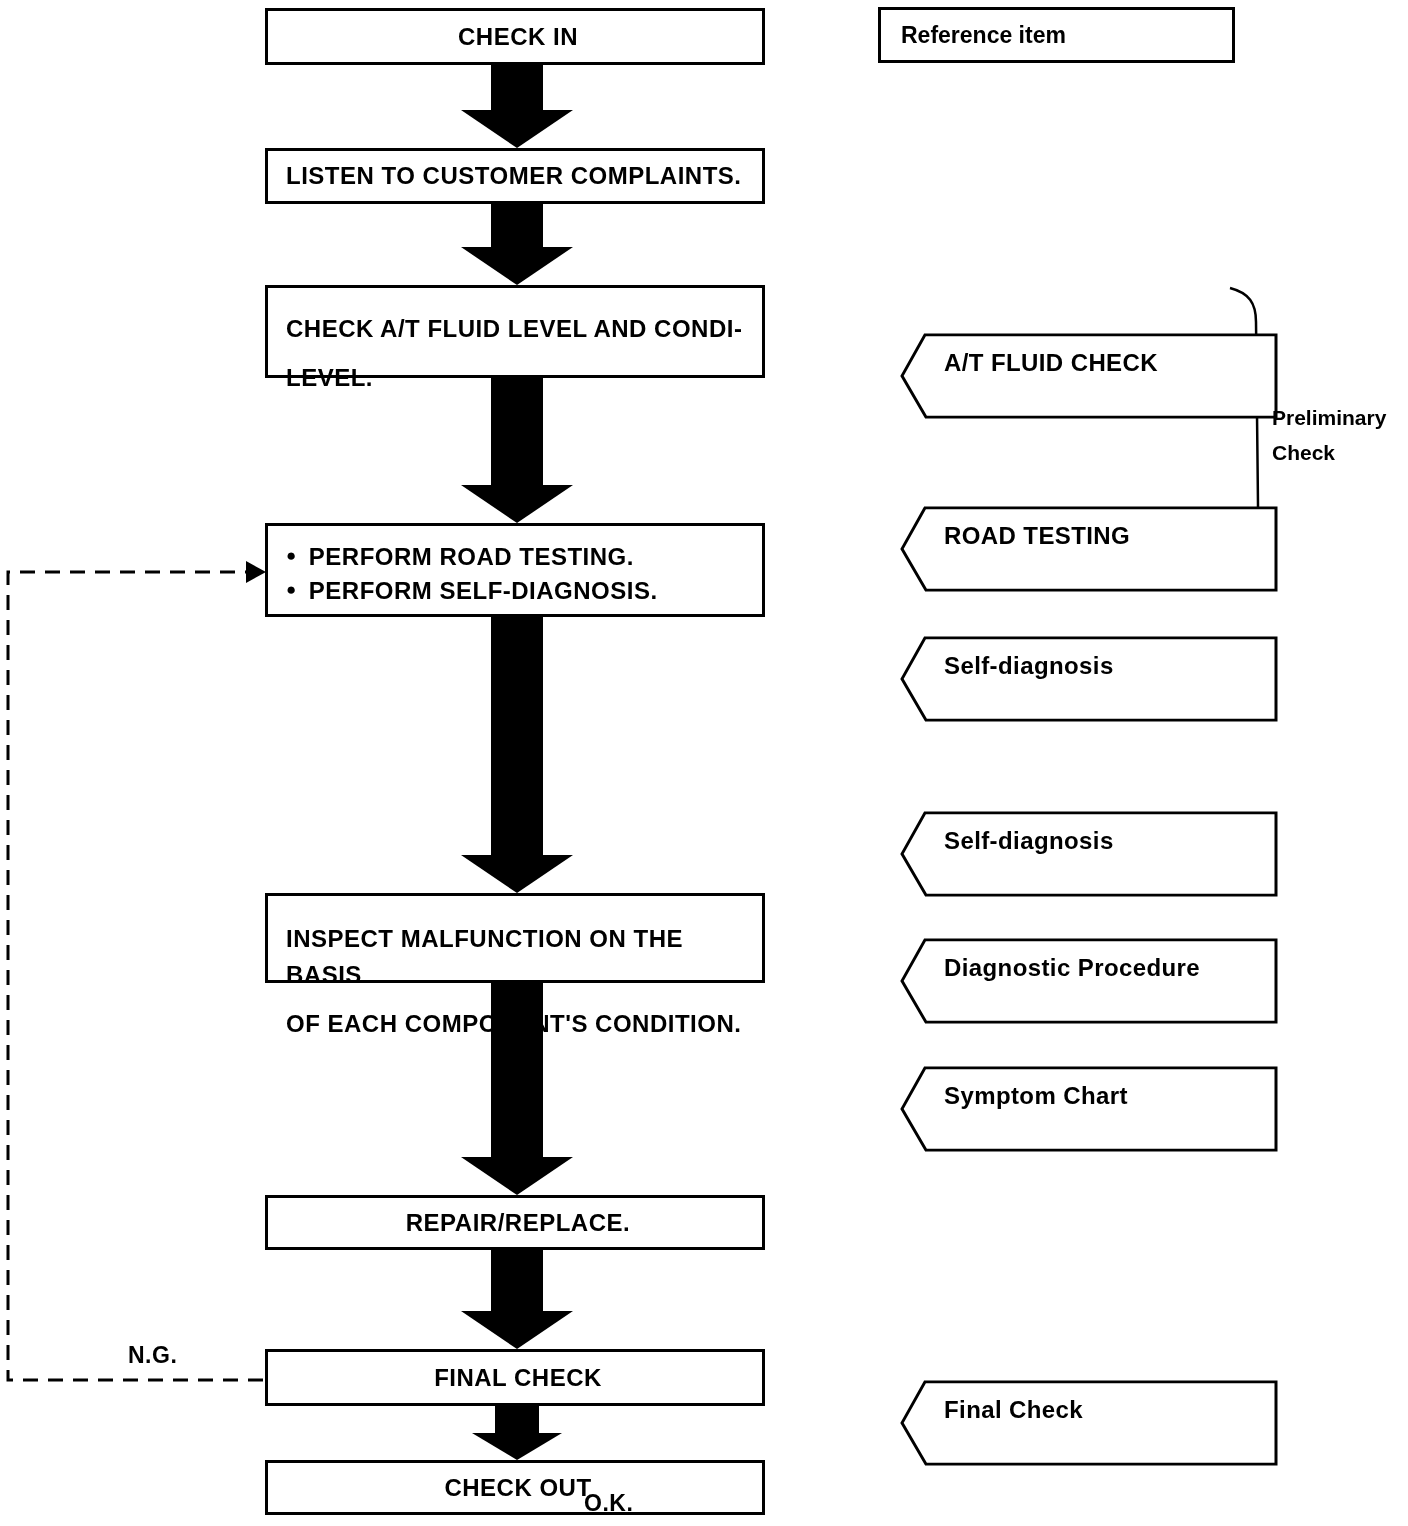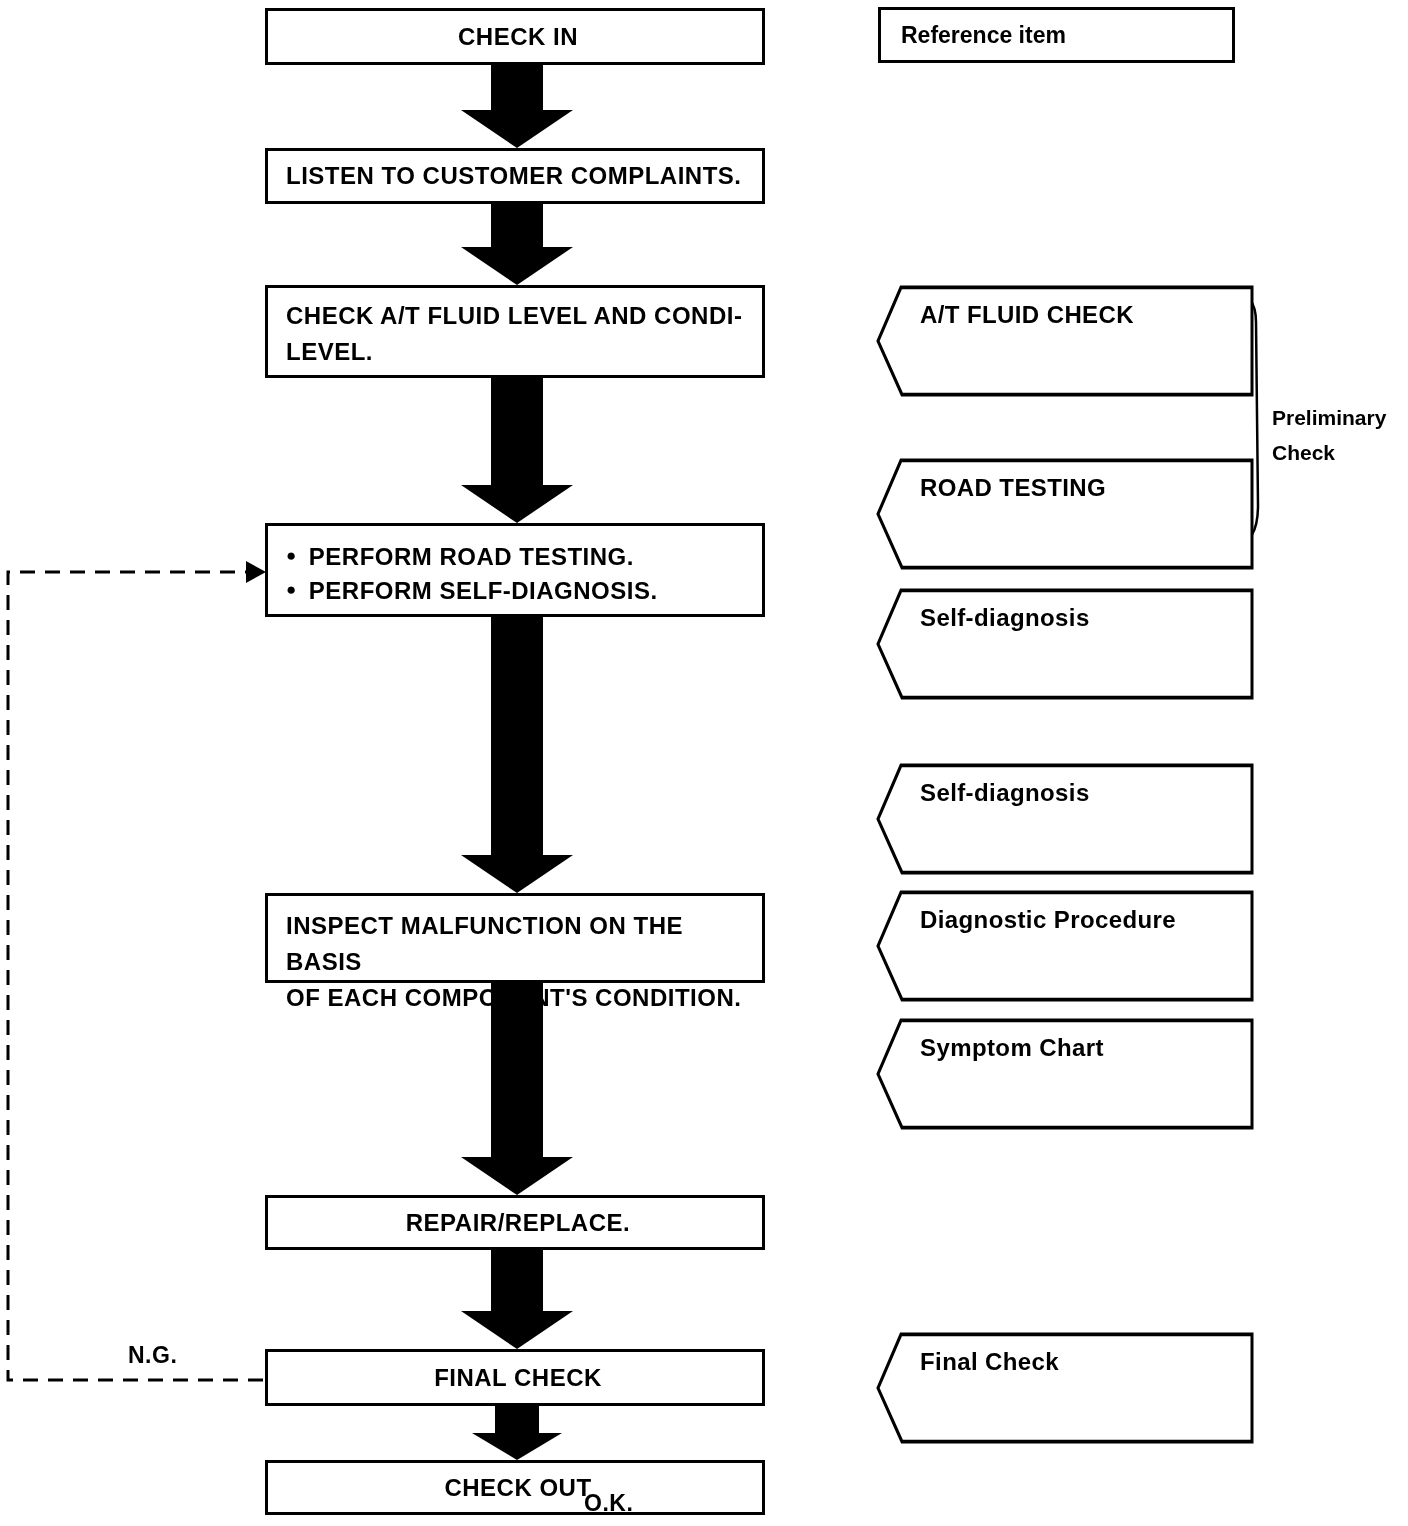--- a/index.html
+++ b/index.html
@@ -37,21 +37,21 @@
   }
   .fbox.leftalign {
     display: flex;
     align-items: center;
     padding-left: 18px;
   }
   .fbox.twolines {
     padding: 10px 14px 0 18px;
     line-height: 36px;
   }
-  .fbox .bline { display: block; }
+  .fbox .bline { display: block; margin-top: 13px; }
   .bullet-row { display: flex; align-items: center; line-height: 34px; }
   .bullet-glyph {
     font-size: 17px;
     margin-right: 12px;
     position: relative;
     top: -1px;
   }
   
   .refhdr {
     position: absolute;
@@ -64,23 +64,24 @@
     box-sizing: border-box;
     display: flex;
     align-items: center;
     padding-left: 20px;
     font-size: 23px;
     font-weight: 700;
   }
   
   .banner {
     position: absolute;
-    left: 876px;
+    left: 900px;
     width: 378px;
-    height: 112px;
+    height: 86px;
+    margin-top: 48px;
   }
   .banner svg {
     position: absolute;
     left: 0; top: 0;
     width: 100%; height: 100%;
     display: block;
   }
   .banner .blabel {
     position: absolute;
     left: 44px;

